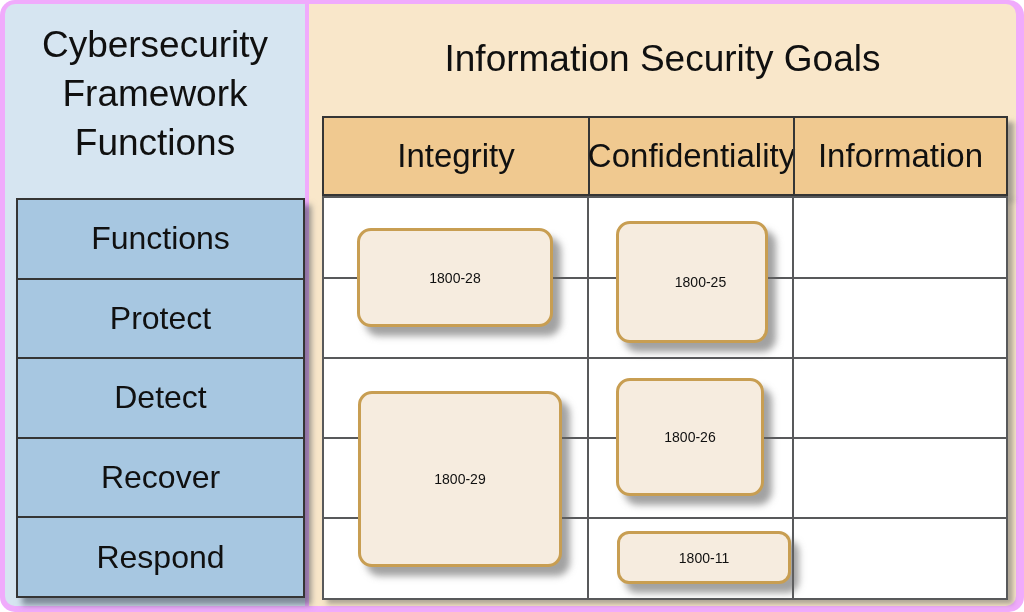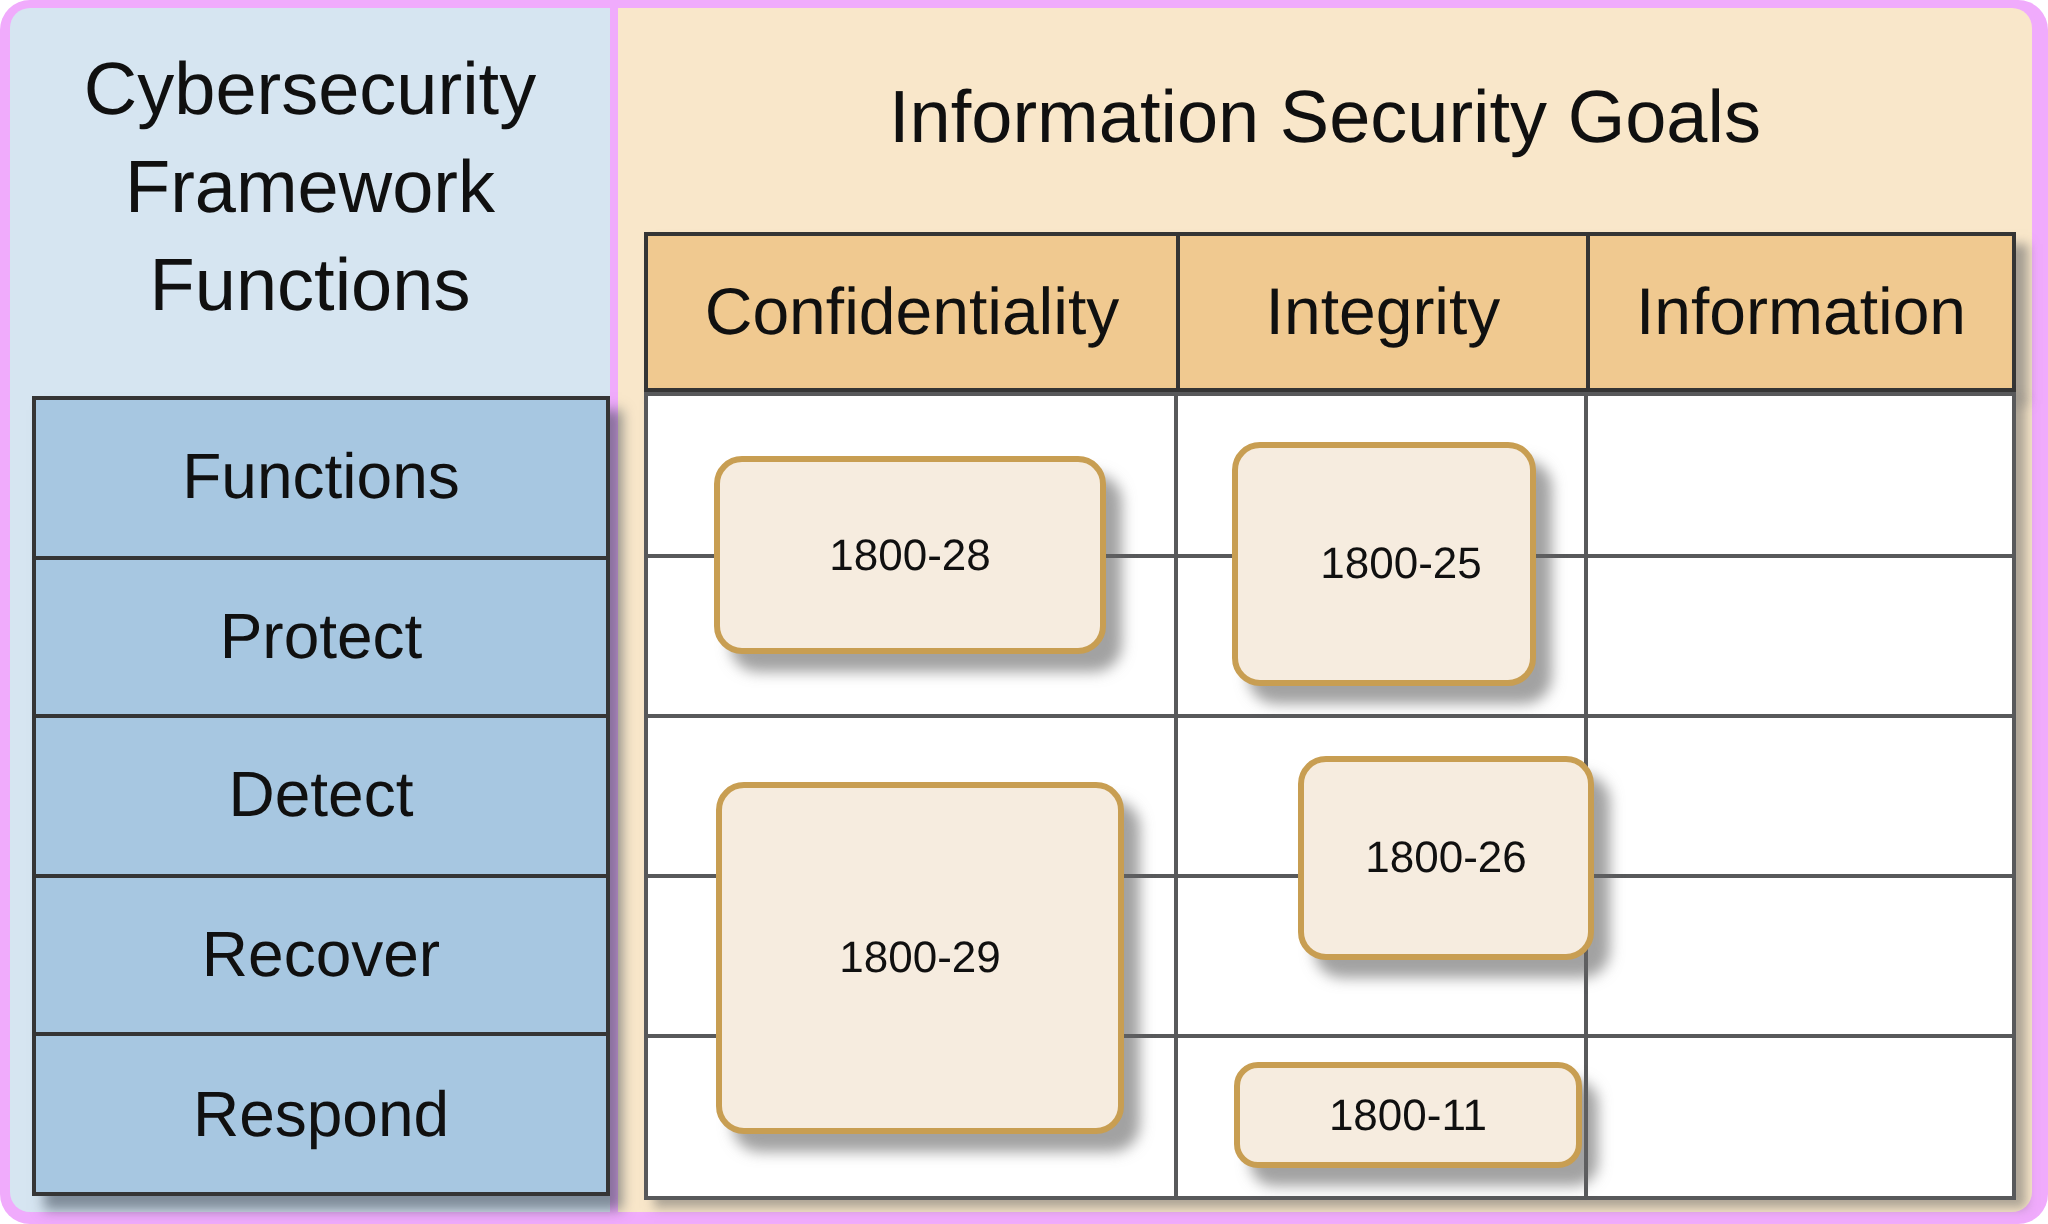--- a/index.html
+++ b/index.html
@@ -79,27 +79,27 @@
     box-shadow: 5px 4px 5px rgba(100, 100, 100, 0.5);
   }
   .grid-cell { background: #ffffff; }
   .ref-box {
     position: absolute;
     background: #f6ecdf;
     border: 3px solid #c89e52;
     border-radius: 14px;
     box-sizing: border-box;
     display: flex; align-items: center; justify-content: center;
-    font-size: 22px;
+    font-size: 14px;
     box-shadow: 8px 9px 7px rgba(100, 100, 100, 0.6);
   }
   #box-1800-28 { left: 357px; top: 228px; width: 196px; height: 99px; }
   #box-1800-25 { left: 616px; top: 221px; width: 152px; height: 122px; padding-left: 17px; }
   #box-1800-29 { left: 358px; top: 391px; width: 204px; height: 176px; }
-  #box-1800-26 { left: 616px; top: 378px; width: 148px; height: 102px; margin-left: 33px; }
+  #box-1800-26 { left: 616px; top: 378px; width: 148px; height: 118px; }
   #box-1800-11 { left: 617px; top: 531px; width: 174px; height: 53px; border-radius: 12px; text-align: right; }
 </style>
 </head>
 <body>
 
 <div class="stage">
 
   <div class="left-panel"></div>
   <div class="right-panel"></div>
 
@@ -113,22 +113,22 @@
     <div class="func-row">Functions</div>
     <div class="func-row">Protect</div>
     <div class="func-row">Detect</div>
     <div class="func-row">Recover</div>
     <div class="func-row">Respond</div>
   </div>
 
   <div class="right-title">Information Security Goals</div>
 
   <div class="goals-header">
+    <div class="goal-cell">Integrity</div>
     <div class="goal-cell">Confidentiality</div>
-    <div class="goal-cell">Integrity</div>
     <div class="goal-cell">Information</div>
   </div>
 
   <div class="grid">
     <div class="grid-cell"></div>
     <div class="grid-cell"></div>
     <div class="grid-cell"></div>
     <div class="grid-cell"></div>
     <div class="grid-cell"></div>
     <div class="grid-cell"></div>

